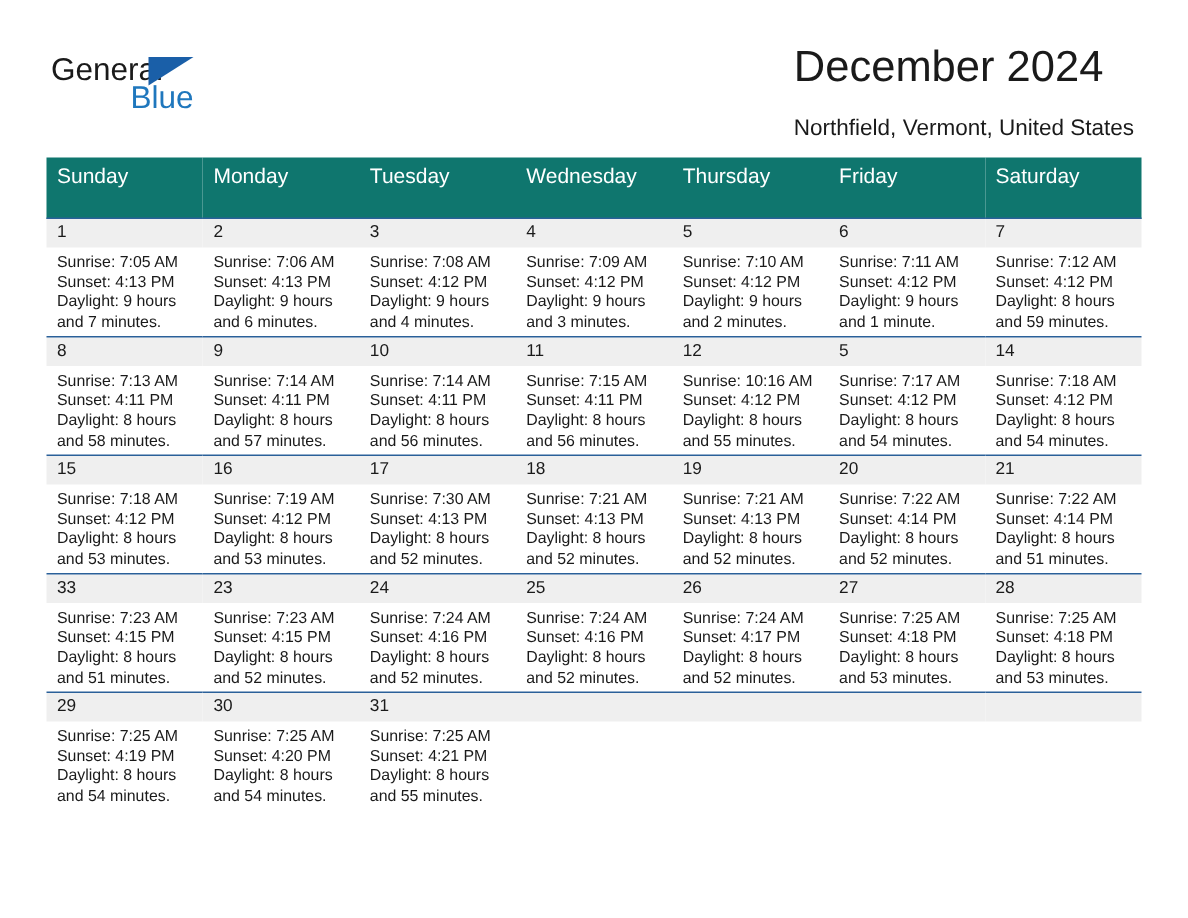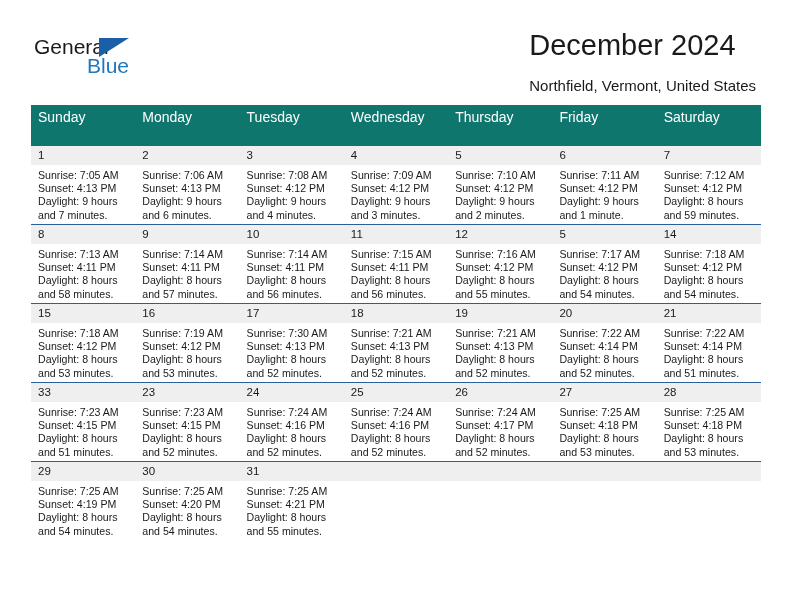--- a/index.html
+++ b/index.html
@@ -267,21 +267,21 @@
             <div class="details">
               <div>Sunrise: 7:15 AM</div>
               <div>Sunset: 4:11 PM</div>
               <div>Daylight: 8 hours</div>
               <div>and 56 minutes.</div>
             </div>
           </td>
           <td>
             <div class="daynum">12</div>
             <div class="details">
-              <div>Sunrise: 7:16 AM</div>
+              <div>Sunrise: 10:16 AM</div>
               <div>Sunset: 4:12 PM</div>
               <div>Daylight: 8 hours</div>
               <div>and 55 minutes.</div>
             </div>
           </td>
           <td>
             <div class="daynum">5</div>
             <div class="details">
               <div>Sunrise: 7:17 AM</div>
               <div>Sunset: 4:12 PM</div>

